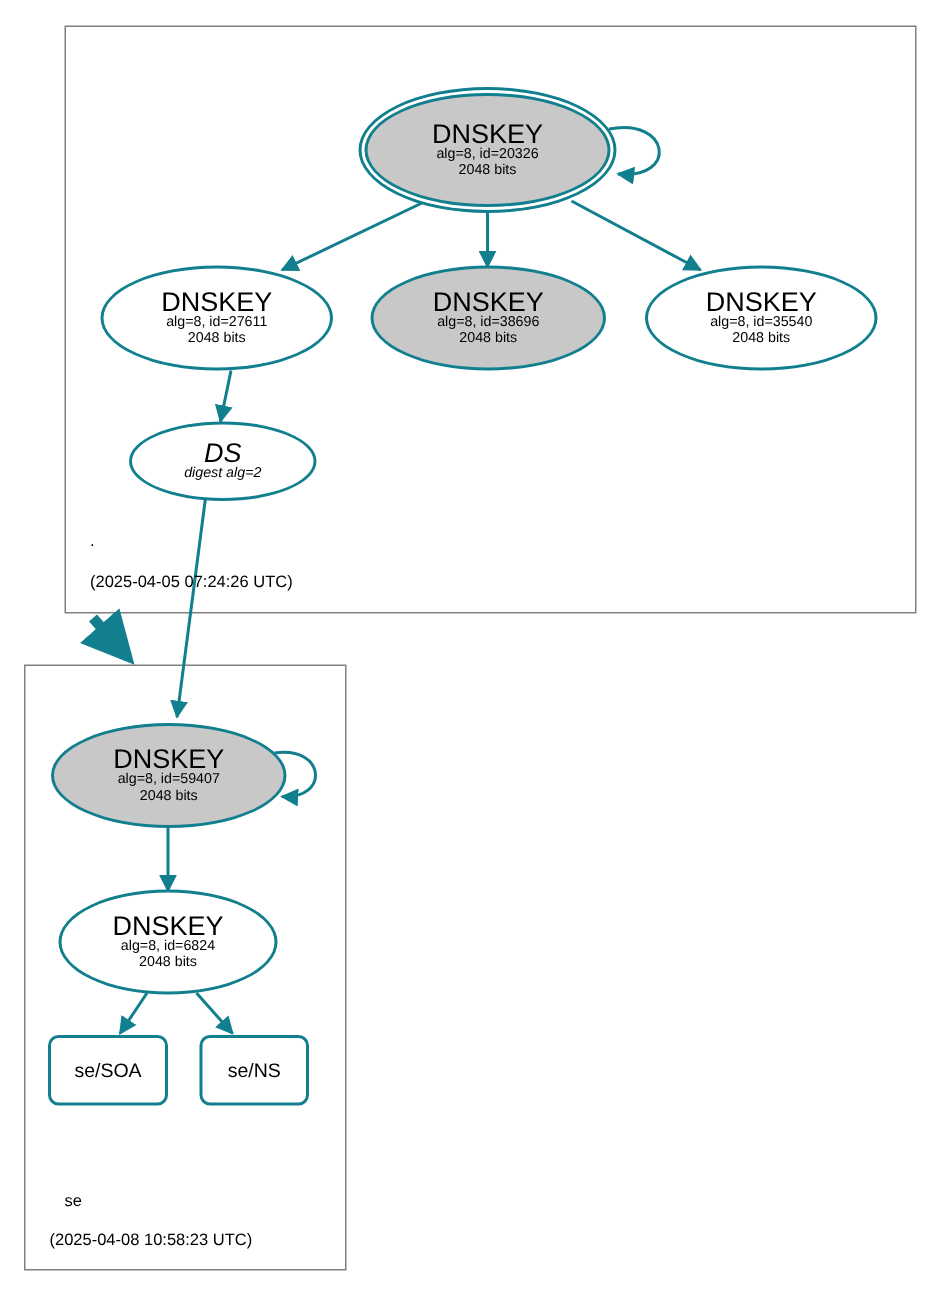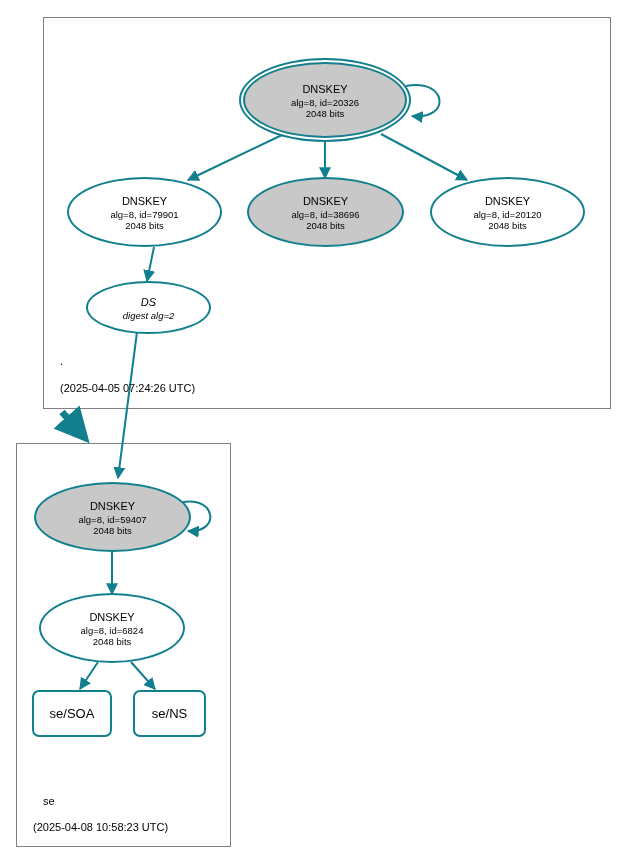--- a/index.html
+++ b/index.html
@@ -57,21 +57,21 @@
   .node.filled {
     background: #c8c8c8;
   }
   .node.plain {
     background: #ffffff;
   }
   .node.dbl {
     box-shadow: 0 0 0 2px #ffffff, 0 0 0 4px #117f8e;
   }
   .node .title {
-    font-size: 11px;
+    font-size: 18px;
     line-height: 15px;
   }
   .node .sub {
     font-size: 9.5px;
     line-height: 11px;
     text-align: center;
   }
   .node.rect .title {
     font-size: 13px;
   }
@@ -118,33 +118,33 @@
   </svg>
 
   <div class="node ellipse filled dbl" style="left:243px; top:62px; width:164px; height:76px;">
     <div class="title">DNSKEY</div>
     <div class="sub">alg=8, id=20326</div>
     <div class="sub">2048 bits</div>
   </div>
 
   <div class="node ellipse plain" style="left:67px; top:177px; width:155px; height:70px;">
     <div class="title">DNSKEY</div>
-    <div class="sub">alg=8, id=79901</div>
+    <div class="sub">alg=8, id=27611</div>
     <div class="sub">2048 bits</div>
   </div>
 
   <div class="node ellipse filled" style="left:247px; top:177px; width:157px; height:70px;">
     <div class="title">DNSKEY</div>
     <div class="sub">alg=8, id=38696</div>
     <div class="sub">2048 bits</div>
   </div>
 
   <div class="node ellipse plain" style="left:430px; top:177px; width:155px; height:70px;">
     <div class="title">DNSKEY</div>
-    <div class="sub">alg=8, id=20120</div>
+    <div class="sub">alg=8, id=35540</div>
     <div class="sub">2048 bits</div>
   </div>
 
   <div class="node ellipse plain" style="left:86px; top:281px; width:125px; height:53px;font-style:italic;">
     <div class="title">DS</div>
     <div class="sub">digest alg=2</div>
   </div>
 
   <div class="zone-label" style="left:60px; top:355px;">.</div>
   <div class="zone-label" style="left:60px; top:382px;">(2025-04-05 07:24:26 UTC)</div>

